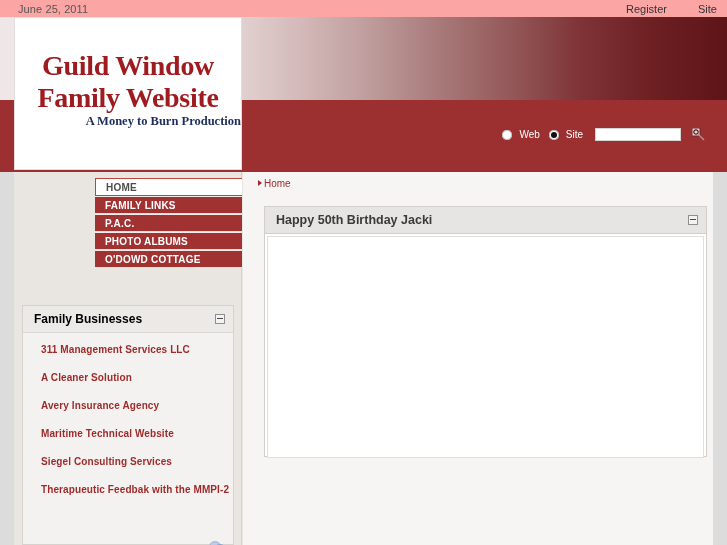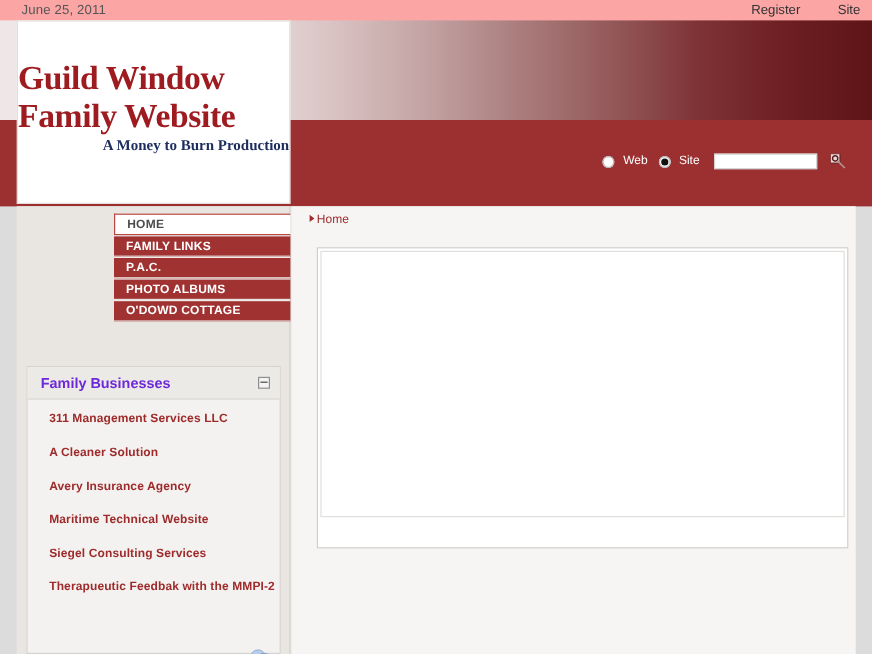--- a/index.html
+++ b/index.html
@@ -115,20 +115,21 @@
   #logobox {
     position: absolute;
     left: 14px; top: 17px;
     width: 228px; height: 153px;
     background: #fff;
     border: 1px solid #e3dedb;
     box-sizing: border-box;
     z-index: 5;
   }
   #logobox .l1, #logobox .l2 {
+    text-align: center;
     font-family: "Liberation Serif", serif;
     font-weight: bold;
     color: #9e1b20;
     font-size: 28px;
     line-height: 32px;
     letter-spacing: -.3px;
   }
   #logobox .l1 { margin-top: 32px; }
   #logobox .tag {
     text-align: right;
@@ -197,21 +198,21 @@
   }
   #fbpanel .pnlhead {
     height: 26px;
     line-height: 26px;
     background: #eceae7;
     border-bottom: 1px solid #dcd8d5;
     position: relative;
     padding-left: 11px;
     font-size: 12px;
     font-weight: bold;
-    color: #6d28d9;
+    color: #000000;
   }
   .collapsebtn {
     position: absolute;
     right: 8px; top: 8px;
     width: 10px; height: 10px;
     border: 1px solid #8e8e8e;
     background: #f3f3f3;
     box-sizing: border-box;
   }
   .collapsebtn::after {
@@ -360,17 +361,21 @@
       </span>
     </div>
   </div>
 
   <div id="rightcol">
     <div id="breadcrumb">
       <span class="arrow"></span><a href="#">Home</a>
     </div>
 
     <div id="contentpanel">
+      <div class="pnlhead">
+        <span>Happy 50th Birthday Jacki</span>
+        <span class="collapsebtn"></span>
+      </div>
       <div class="pnlbody"></div>
     </div>
   </div>
 
 </div>
 
 </body></html>

